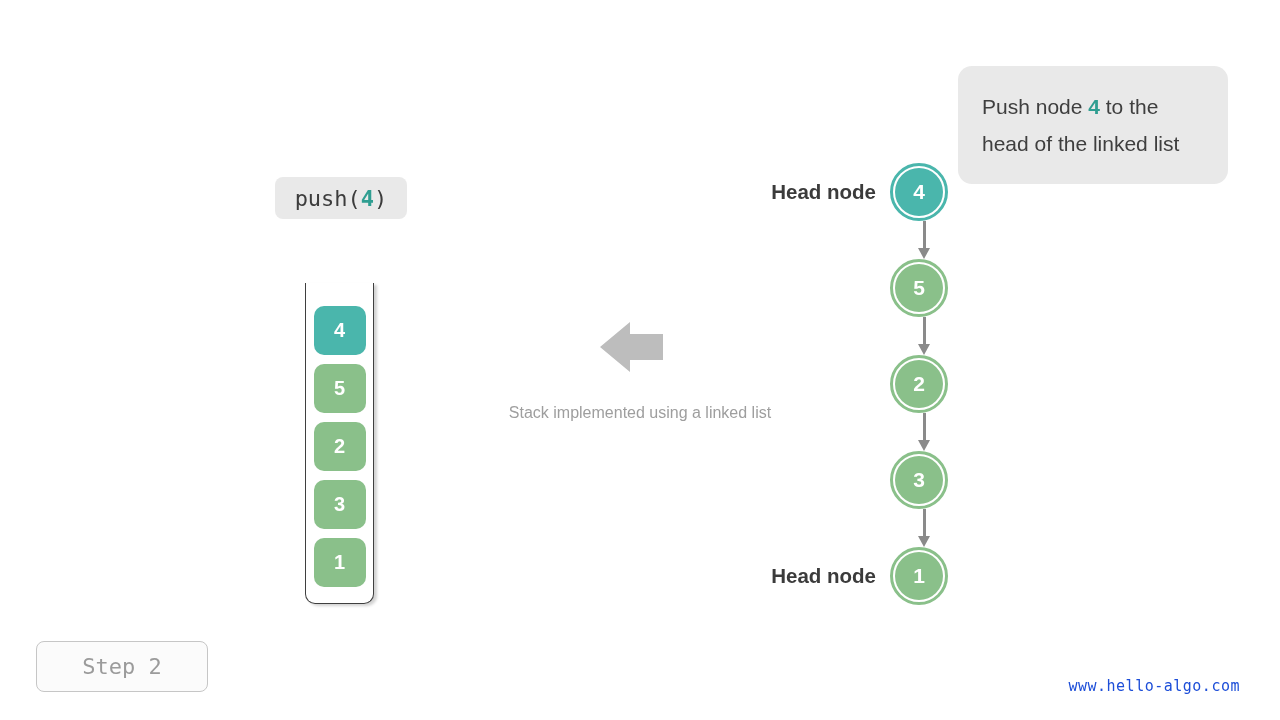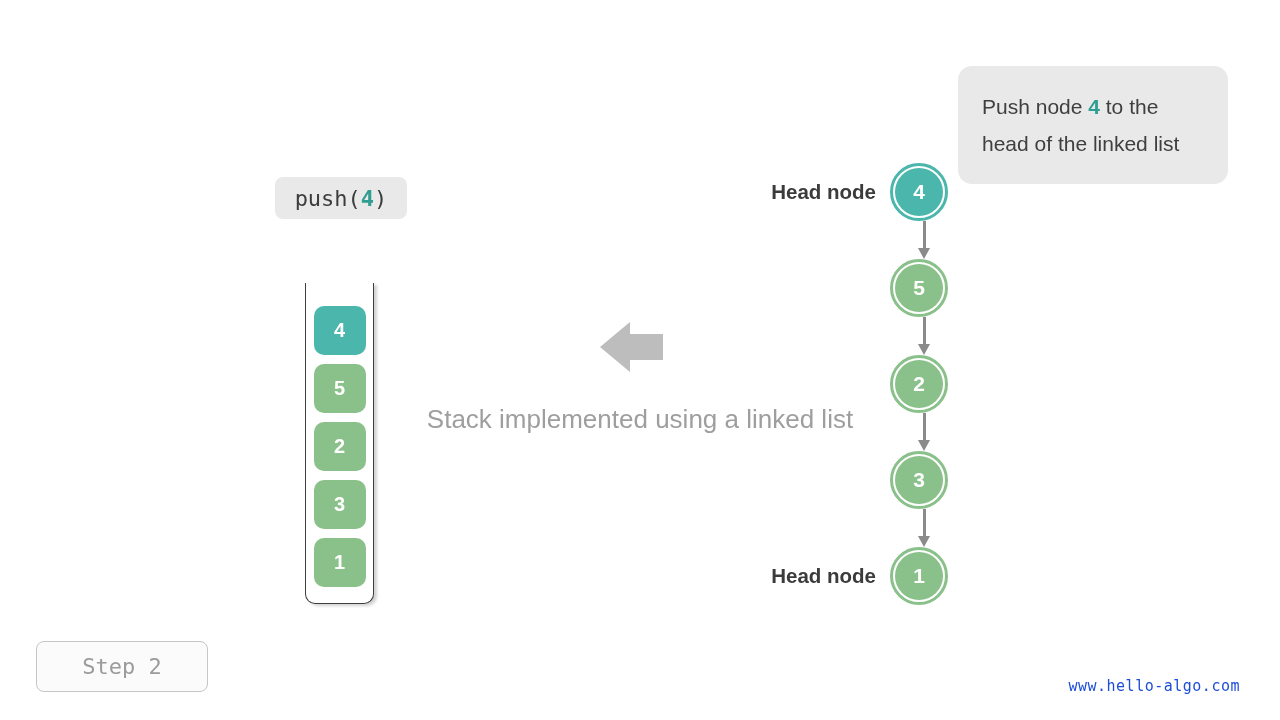--- a/index.html
+++ b/index.html
@@ -32,21 +32,21 @@
   .stack-box.teal { background: #4ab6ac; }
 
   
   .block-arrow {
     position: absolute; left: 600px; top: 322px; width: 63px; height: 50px;
     background: #bdbdbd;
     clip-path: polygon(0 50%, 47.6% 0, 47.6% 24%, 100% 24%, 100% 76%, 47.6% 76%, 47.6% 100%);
   }
   .stack-caption {
     position: absolute; left: 400px; top: 404px; width: 480px;
-    text-align: center; font-size: 26px; color: #9e9e9e;
+    text-align: center; font-size: 16px; color: #9e9e9e;
   }
 
   
   .ll-node {
     position: absolute; left: 890px; width: 58px; height: 58px;
     border: 3px solid #8ac08a; border-radius: 50%; background: #ffffff;
     padding: 2px; display: flex;
   }
   .ll-node .fill {
     flex: 1; border-radius: 50%; background: #8ac08a;

